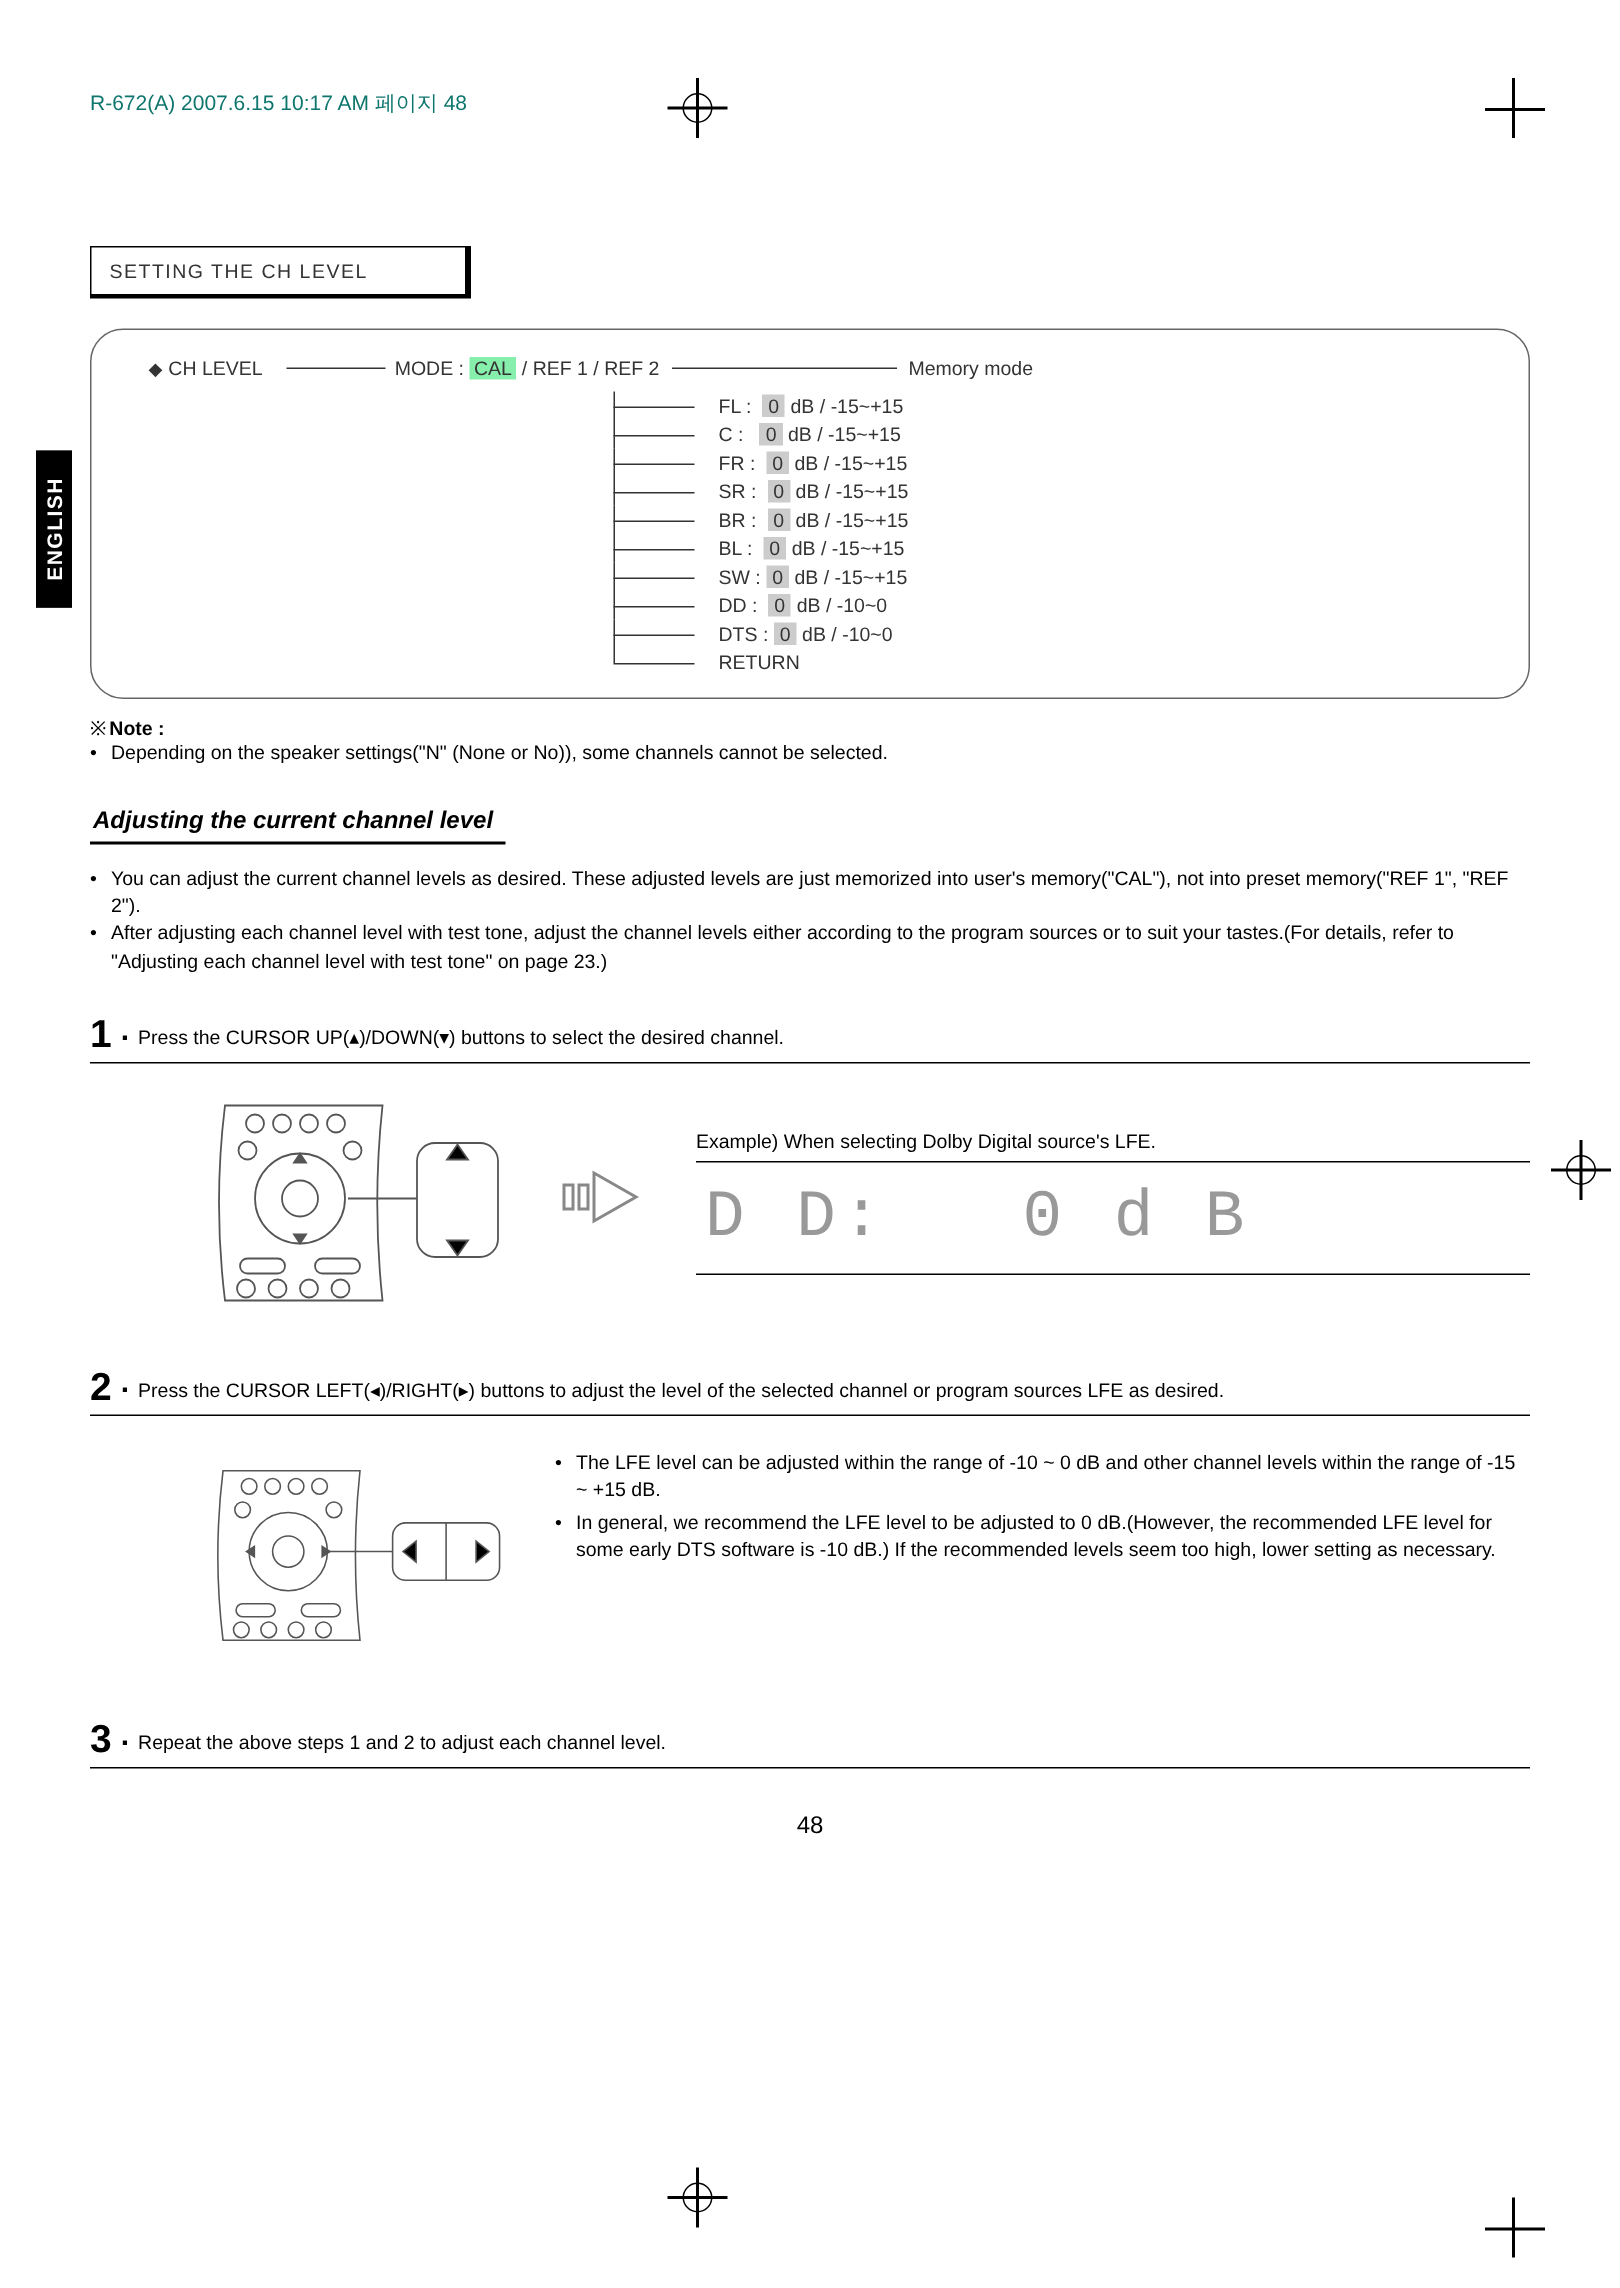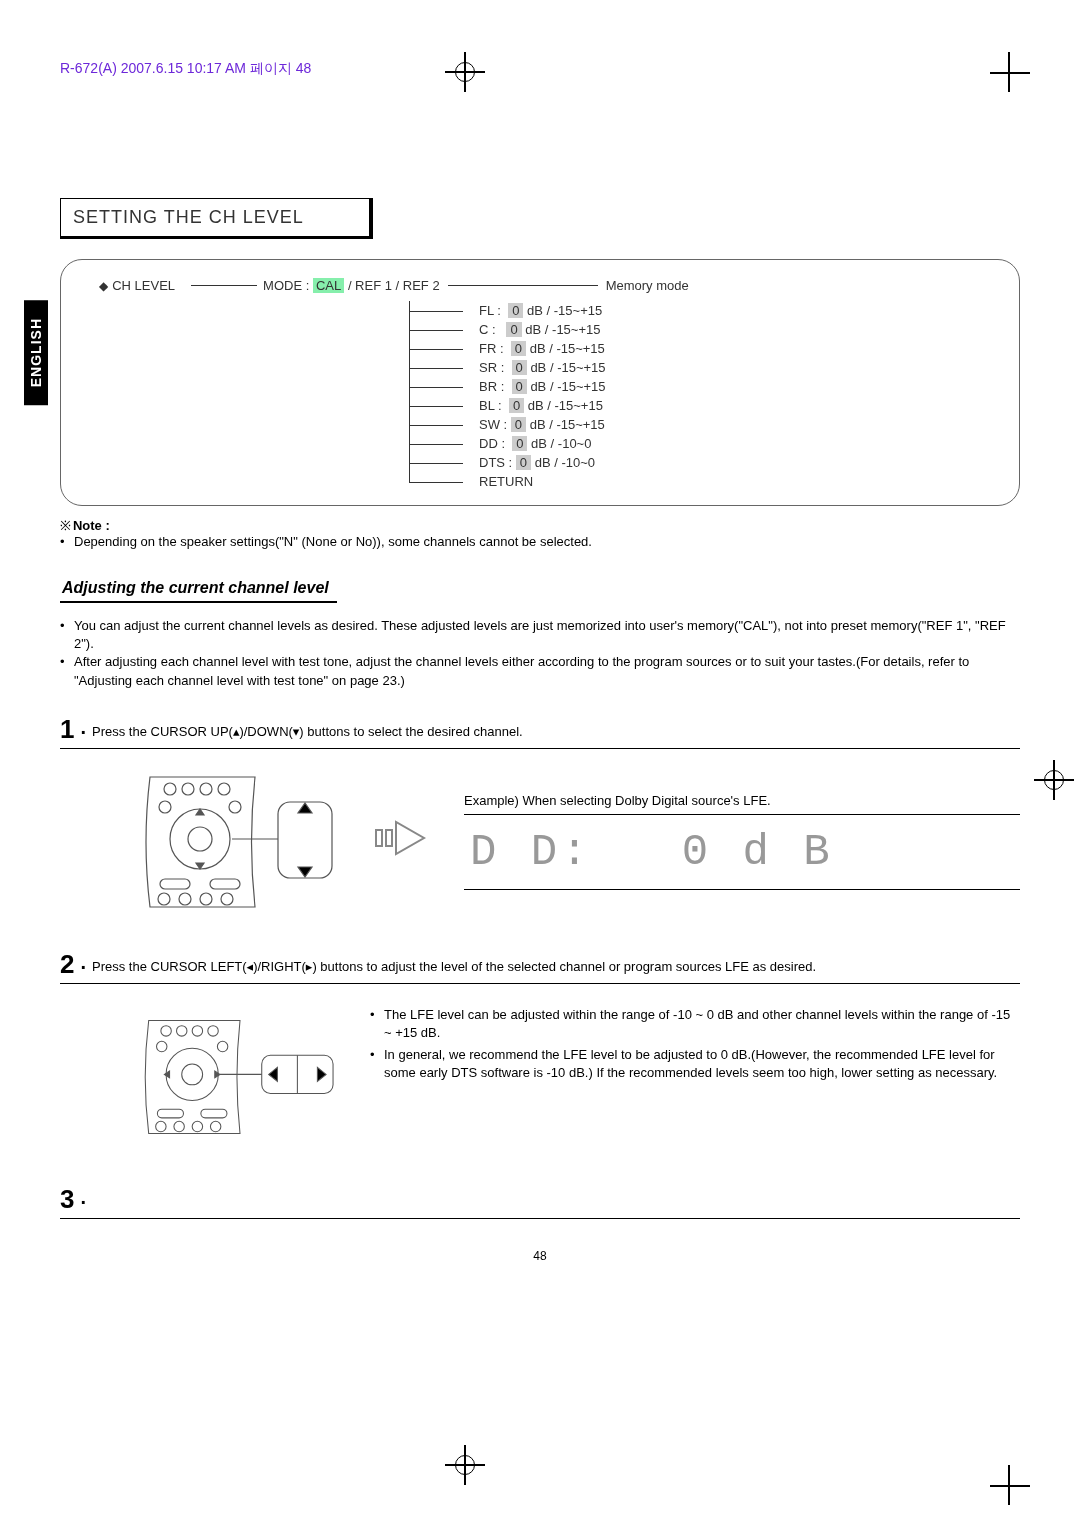--- a/index.html
+++ b/index.html
@@ -12,22 +12,22 @@
     width: 1080px;
     height: 1525px;
     position: relative;
   }
   .page {
     padding: 60px 60px 40px 60px;
     position: relative;
   }
   .header-line {
     font-size: 14px;
-    color: #6d28d9;
-    margin-bottom: 120px;
+    color: #0f766e;
+    margin-bottom: 86px;
   }
   
   .crop-tr { position: absolute; top: 52px; right: 50px; }
   .crop-tr::before { content:""; position:absolute; width:40px; height:2px; background:#000; right:0; top:20px; }
   .crop-tr::after  { content:""; position:absolute; width:2px; height:40px; background:#000; right:20px; top:0; }
   
   .reg { position:absolute; width:40px; height:40px; }
   .reg .circ { position:absolute; width:20px; height:20px; border:1.5px solid #000; border-radius:50%; top:10px; left:10px; }
   .reg .hline { position:absolute; width:40px; height:1.5px; background:#000; top:19px; left:0; }
   .reg .vline { position:absolute; width:1.5px; height:40px; background:#000; left:19px; top:0; }
@@ -53,21 +53,21 @@
     transform: rotate(180deg);
     letter-spacing: 1px;
   }
 
   .section-title-box {
     border: 1.5px solid #000;
     border-right: 4px solid #000;
     border-bottom: 3px solid #000;
     display: inline-block;
     padding: 8px 65px 8px 12px;
-    font-size: 18px;
+    font-size: 13px;
     letter-spacing: 1px;
     color: #333;
     margin-bottom: 20px;
   }
 
   .menu-box {
     border: 1px solid #666;
     border-radius: 22px;
     padding: 18px 28px 14px 38px;
     font-size: 13px;
@@ -121,21 +121,21 @@
   .example-block { flex:1; font-size:13px; }
   .example-block .ex-title { margin-bottom:6px; }
   .example-block .ex-lines { border-top:1px solid #000; border-bottom:1px solid #000; padding:12px 6px; display:flex; gap:90px; align-items:center;text-align:center; }
   .seg { font-family: 'Courier New', monospace; font-size:44px; letter-spacing:4px; color:#999; }
 
   .figure-row2 { display:flex; align-items:flex-start; gap:30px; margin:0 0 28px 80px; }
   .side-notes { flex:1; font-size:13px; line-height:1.4; padding-top:4px; }
   .side-notes .bullet { display:flex; margin-bottom:4px; }
   .side-notes .bullet .dot { width:14px; flex:none; }
 
-  .page-num { text-align:center; font-size:12px; margin-top:30px; }
+  .page-num { text-align:center; font-size:16px; margin-top:30px; }
 </style>
 </head>
 <body>
 
 <div class="page">
 
   <div class="header-line">R-672(A)  2007.6.15  10:17 AM  페이지 48</div>
 
   <div class="crop-tr"></div>
   <div class="reg reg-top">
@@ -295,20 +295,21 @@
       <div class="bullet">
           <span class="dot">•</span>
           <span>In general, we recommend the LFE level to be adjusted to 0 dB.(However, the recommended LFE level for some early DTS software is -10 dB.) If the recommended levels seem too high, lower setting as necessary.</span>
         </div>
     </div>
   </div>
 
   <div class="step" style="margin-bottom:6px;">
     <span class="num">3</span>
       <span class="dotp">.</span>
+    <div class="txt">Repeat the above steps 1 and 2 to adjust each channel level.</div>
   </div>
 
   <div class="page-num">48</div>
 
 </div>
 
 <div class="reg reg-bottom">
     <div class="circ"></div>
     <div class="hline"></div>
     <div class="vline"></div>

